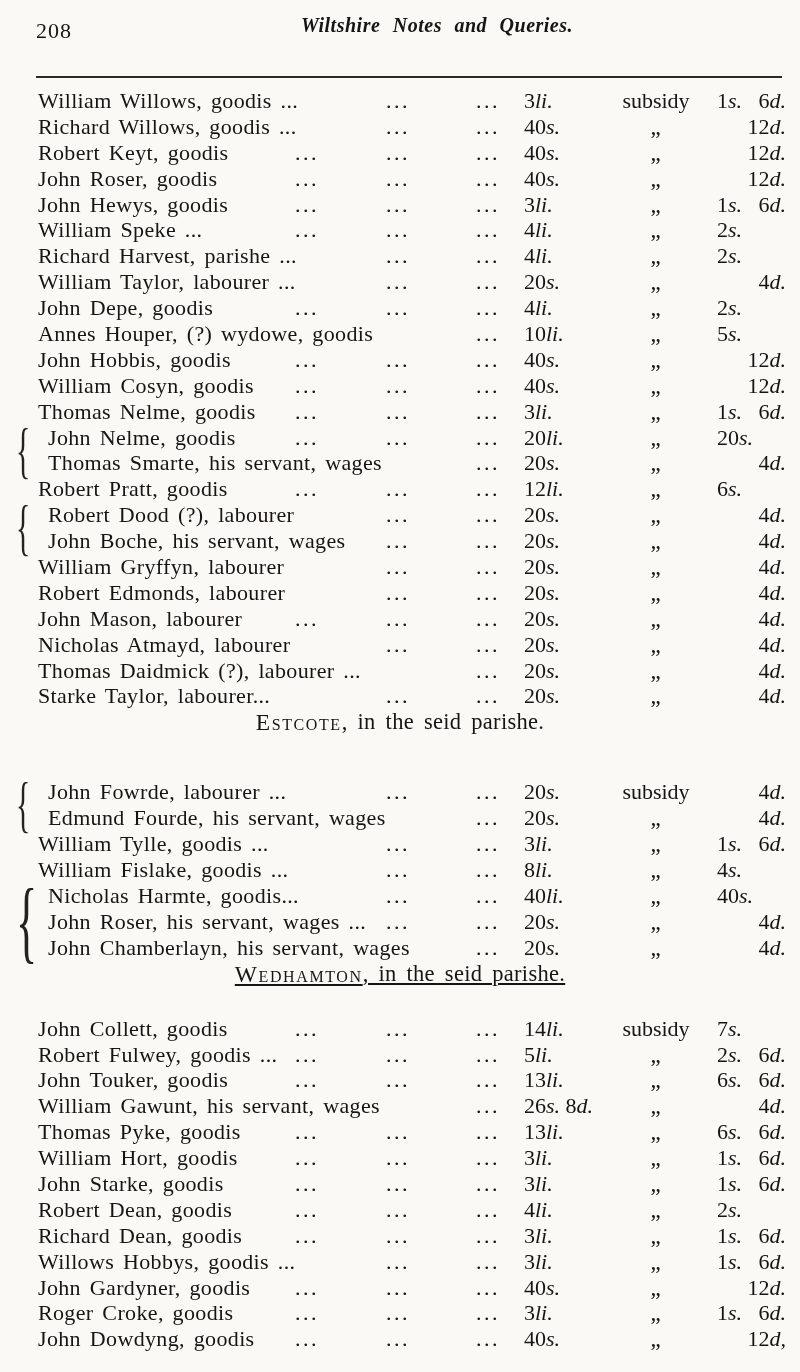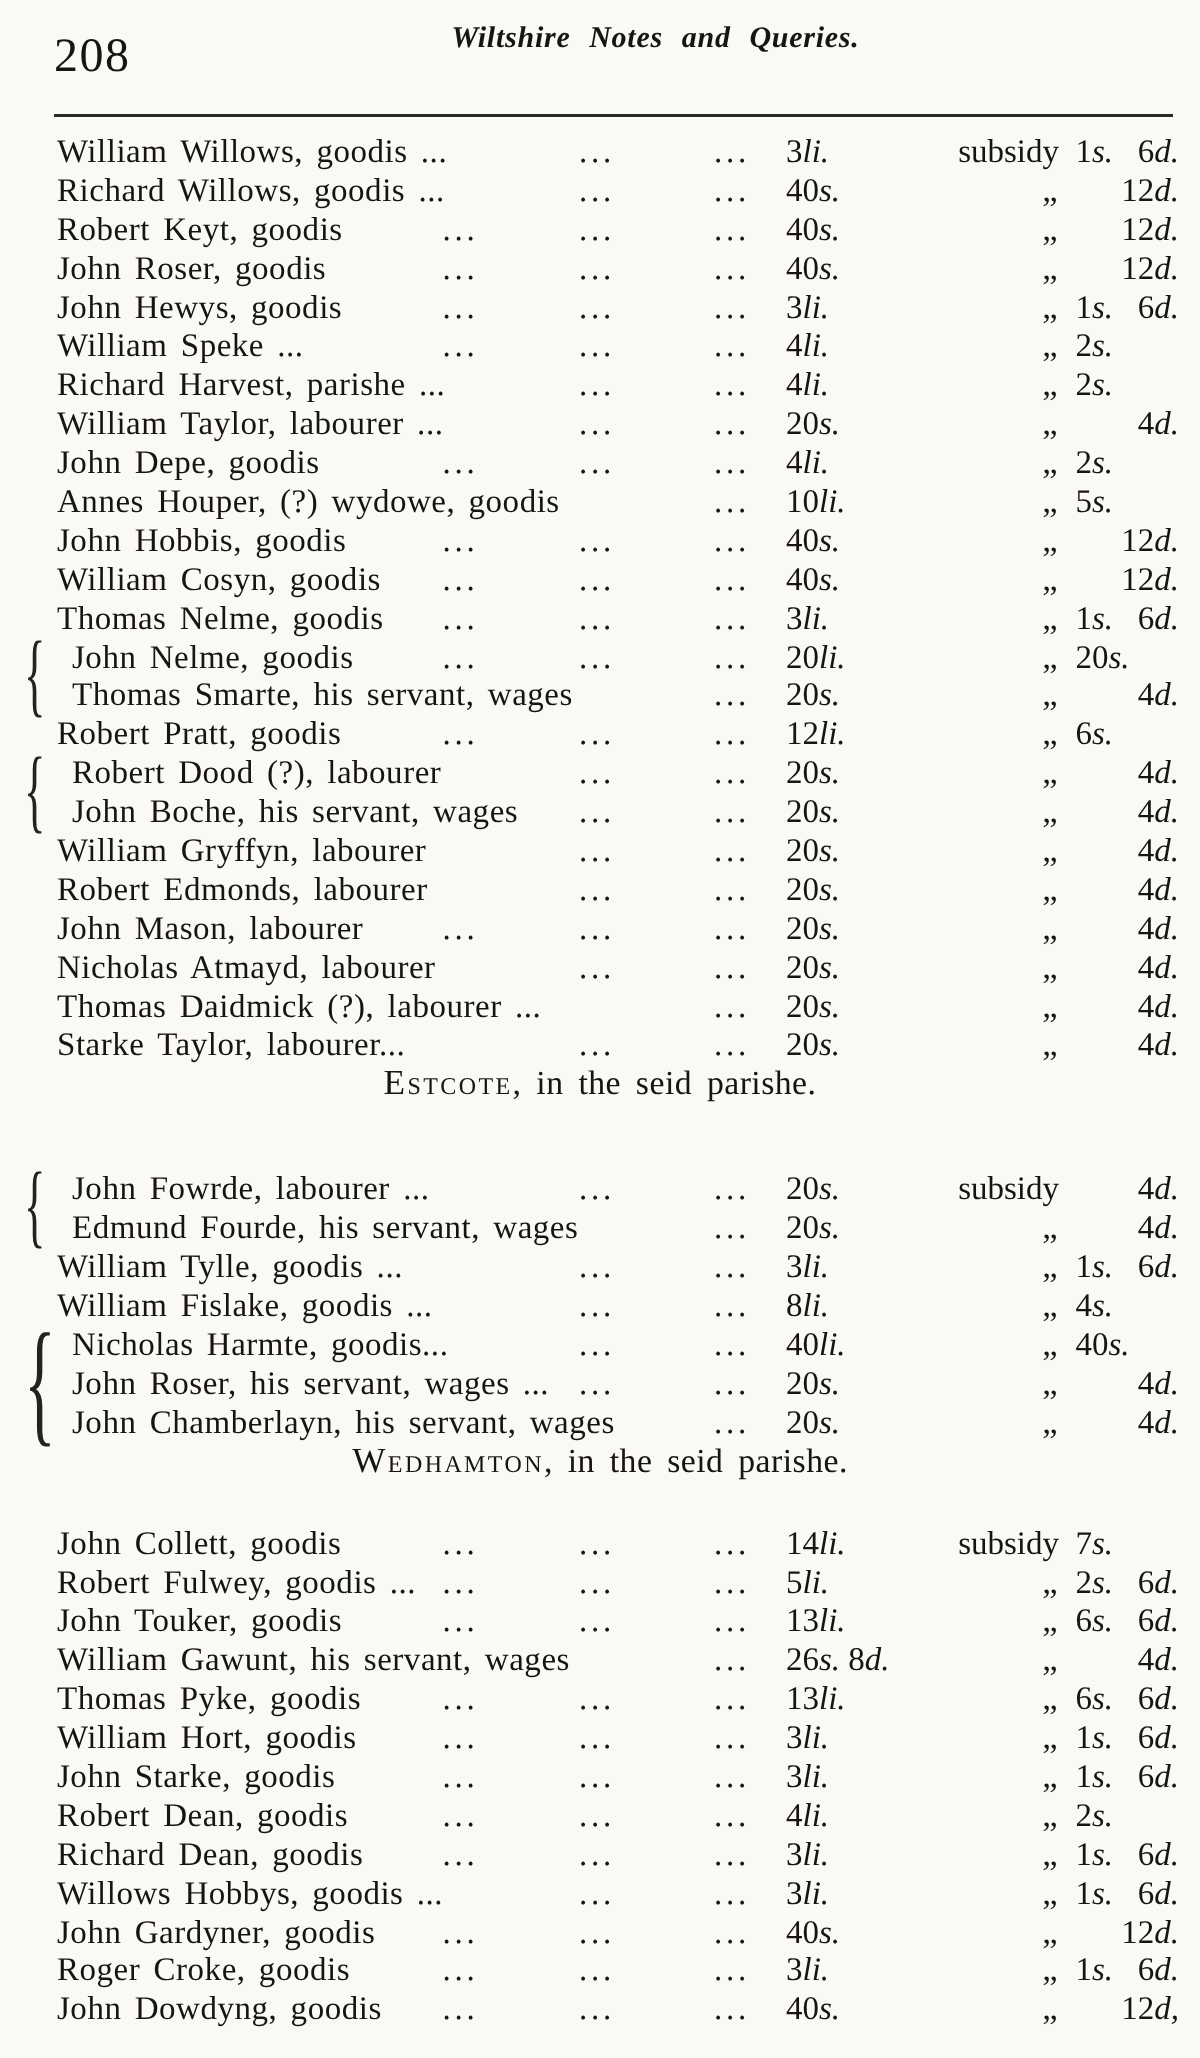--- a/index.html
+++ b/index.html
@@ -8,57 +8,57 @@
     background:#faf9f5;
     font-family:"Liberation Serif","DejaVu Serif",serif;
     color:#171513;
     overflow:hidden;
     position:relative;
   }
   .page{position:absolute;inset:0;}
 
   
   .running-head{position:absolute;top:12px;left:0;width:100%;height:46px;}
-  .pagenum{position:absolute;left:36px;top:6px;font-size:32px;letter-spacing:1px;}
+  .pagenum{position:absolute;left:36px;top:6px;font-size:22px;letter-spacing:1px;}
   .booktitle{
     position:absolute;left:437px;top:2px;transform:translateX(-50%);
     font-size:20px;font-style:italic;font-weight:bold;
     letter-spacing:.5px;word-spacing:7px;white-space:nowrap;
   }
   .head-rule{position:absolute;top:68px;left:36px;width:746px;height:2px;background:#2b2926;border:none;}
 
   
   .tbl{position:absolute;top:88px;left:0;width:800px;}
   .row{position:relative;height:25.9px;font-size:22px;line-height:25.9px;white-space:nowrap;}
   .row span{position:absolute;}
   .name{left:38px;letter-spacing:.35px;word-spacing:3px;}
   .name.indent{left:48px;}
   .dots{letter-spacing:2.5px;}
   .d1{left:295px;} .d2{left:386px;} .d3{left:476px;}
   .amount{left:524px;}
-  .duty{left:606px;width:100px;text-align:right;}
+  .duty{left:606px;width:100px;text-align:center;}
   .duty.ditto{font-size:23px;letter-spacing:1px;}
   .tax-s{left:717px;}
   .tax-d{left:724px;width:62px;text-align:right;}
 
   
   .brace{
     left:16px;top:0;width:22px;
     font-size:62px;line-height:50px;
     transform:scaleX(.48);transform-origin:left center;
     color:#24221f;z-index:2;pointer-events:none;
   }
   .brace.b3{font-size:92px;line-height:76px;}
 
   
   .heading{
     height:70px;display:flex;justify-content:center;
     font-size:22.5px;white-space:nowrap;letter-spacing:.3px;word-spacing:4px;
   }
-  .heading.h2{height:55px;}
+  .heading.h2{height:55px;text-decoration:underline;}
   .heading .sc{font-variant:small-caps;letter-spacing:1.6px;font-size:23.5px;}
 </style>
 </head>
 <body>
 
 <div class="page">
 
   <div class="running-head">
     <span class="pagenum">208</span>
     <span class="booktitle">Wiltshire Notes and Queries.</span>

